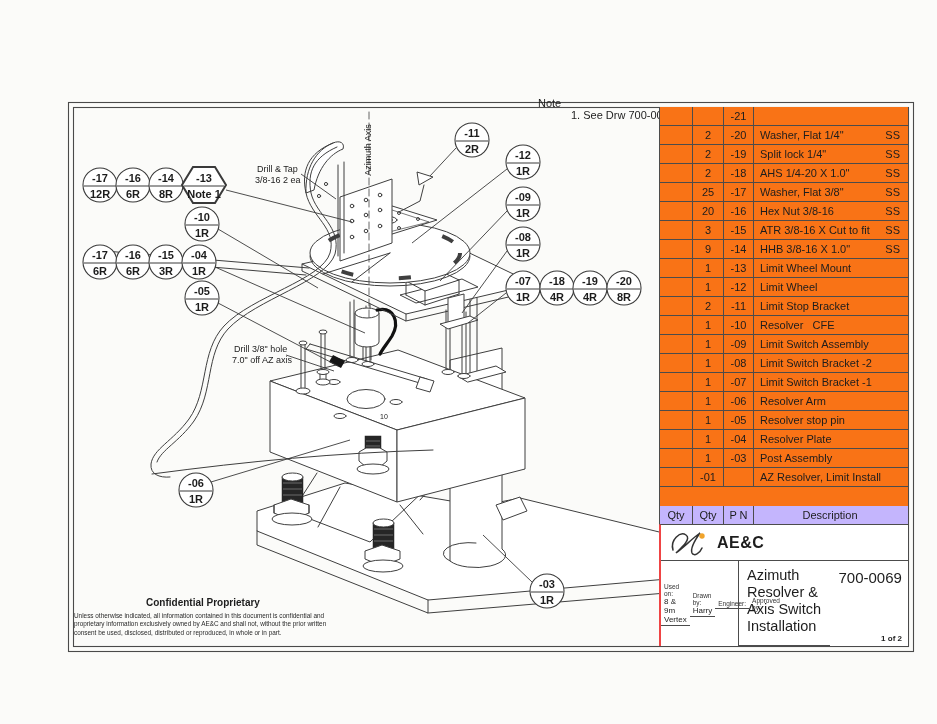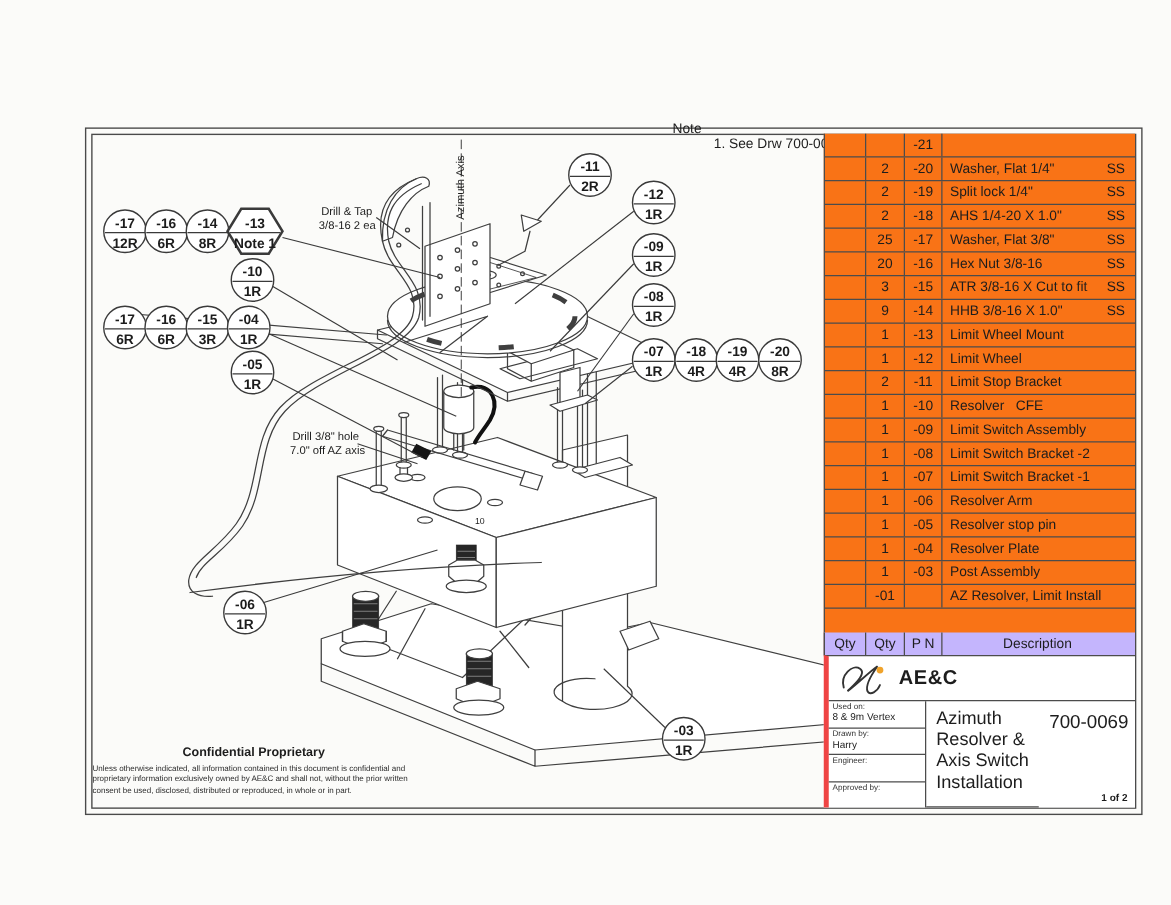--- a/index.html
+++ b/index.html
@@ -32,25 +32,25 @@
         border-bottom:1px solid #4c4c4c;}
   .prow>div{border-right:1px solid #4c4c4c;display:flex;align-items:center;justify-content:center;
         box-sizing:border-box;overflow:hidden;}
   .prow>div:last-child{border-right:none;justify-content:flex-start;padding:0 8px 0 6px;}
   .prow .desc-cell{display:flex;justify-content:space-between;width:100%;}
   .pre{white-space:pre;}
   .phead{height:18px;border-bottom:none;font-size:11px;}
 
   
   .tblock{position:absolute;left:659px;top:524px;width:249px;height:122px;background:#fff;
-          border-left:4px solid #ef4444;border-top:1px solid #4c4c4c;box-sizing:border-box;}
+          border-left:2px solid #ef4444;border-top:1px solid #4c4c4c;box-sizing:border-box;}
   .tb-logo{height:36px;border-bottom:1px solid #4c4c4c;display:flex;align-items:center;padding-left:8px;box-sizing:border-box;}
   .tb-logo .co{font-size:16px;font-weight:bold;letter-spacing:.5px;margin-left:2px;}
   .tb-body{display:flex;height:85px;}
-  .tb-left{width:78px;border-right:1px solid #4c4c4c;box-sizing:border-box;display:flex;flex-direction:column;}
+  .tb-left{width:78px;border-right:1px solid #4c4c4c;box-sizing:border-box;display:flex;flex-direction:row;align-items:center;}
   .tb-cell{border-bottom:1px solid #4c4c4c;padding:1px 3px;box-sizing:border-box;flex:1;}
   .tb-cell:last-child{border-bottom:none;}
   .tb-lab{font-size:6.5px;color:#333;display:block;}
   .tb-val{font-size:8px;display:block;}
   .tb-right{flex:1;display:flex;flex-direction:row;}
   .tb-title{flex:1.2;border-bottom:1px solid #4c4c4c;font-size:14.5px;line-height:17px;padding:6px 0 0 8px;box-sizing:border-box;}
   .tb-num{flex:1;position:relative;font-size:15px;padding:8px 0 0 8px;box-sizing:border-box;}
   .tb-sheet{position:absolute;right:6px;bottom:3px;font-size:8px;font-weight:600;}
 
   

